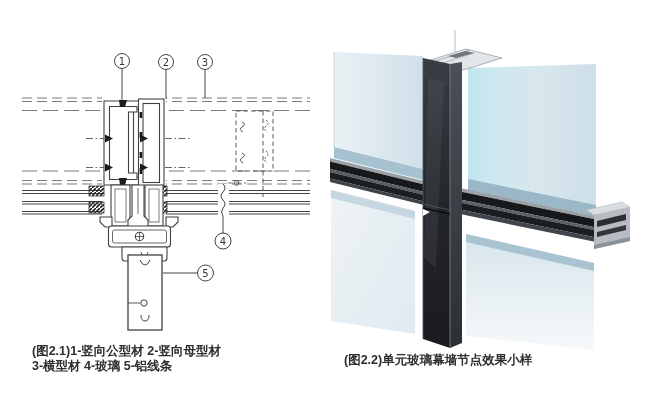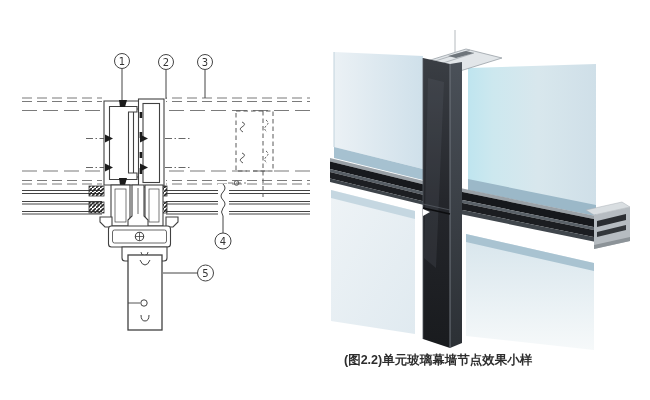--- a/index.html
+++ b/index.html
@@ -224,16 +224,18 @@
       <polygon points="122,46 134,44 134,325 122,330" fill="url(#gMulS)"></polygon>
       <path d="M122,46 V330" stroke="#70767e" stroke-width="1" fill="none"></path>
       <path d="M95,40 V321" stroke="#51575e" stroke-width="0.8" fill="none"></path>
       <path d="M95,186 L122,192" stroke="#555b62" stroke-width="0.8" fill="none"></path>
       <path d="M95,190 L122,196" stroke="#0c0d0f" stroke-width="1.5" fill="none"></path>
       <polygon points="95,191 102,194 95,198" fill="#ffffff"></polygon>
     </g>
   </svg>
 
   <div class="caption" style="left:32px;top:344px">
+    <div>(图2.1)1-竖向公型材 2-竖向母型材</div>
+    <div>3-横型材 4-玻璃 5-铝线条</div>
   </div>
   <div class="caption" style="left:344px;top:353px">(图2.2)单元玻璃幕墙节点效果小样</div>
 
 </div>
 
 </body></html>

